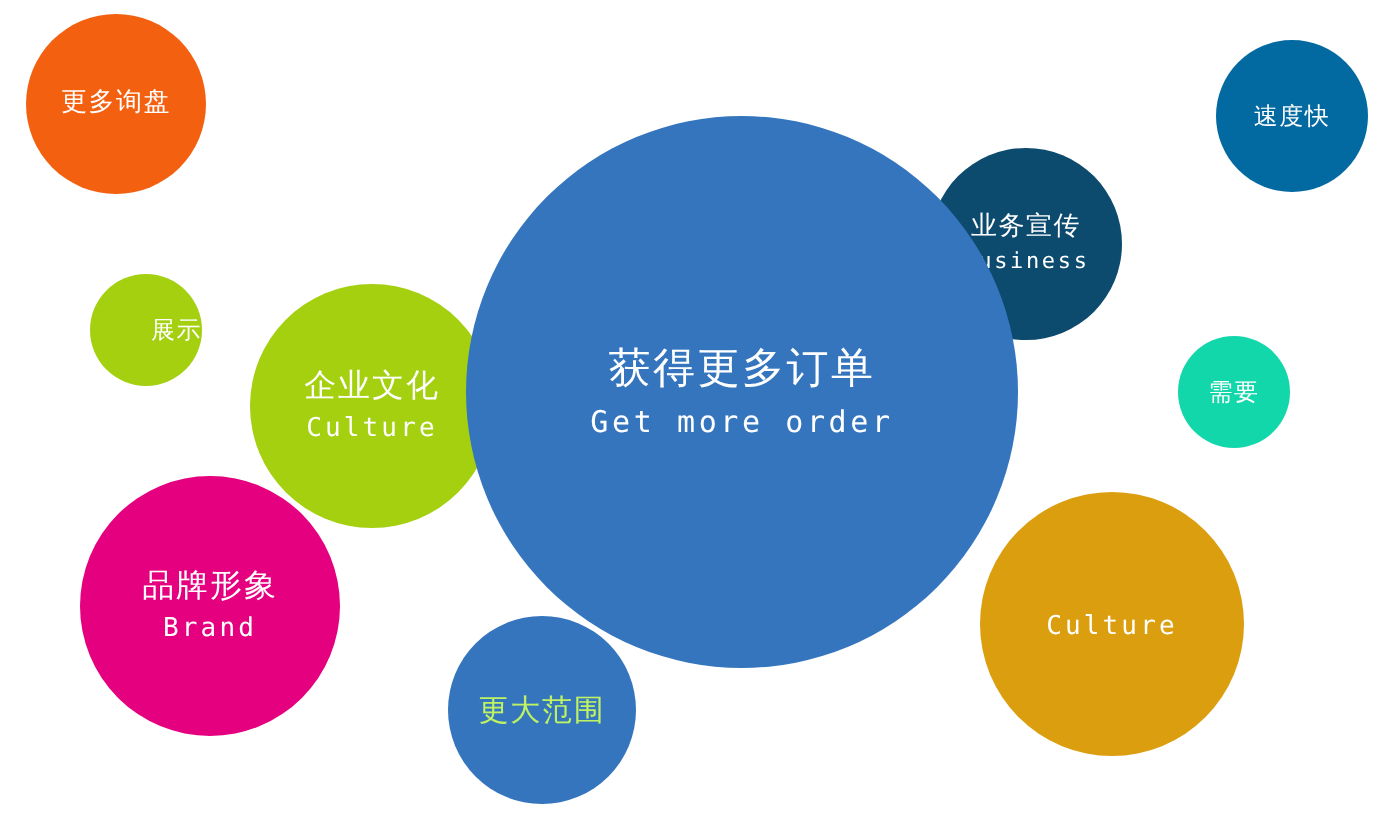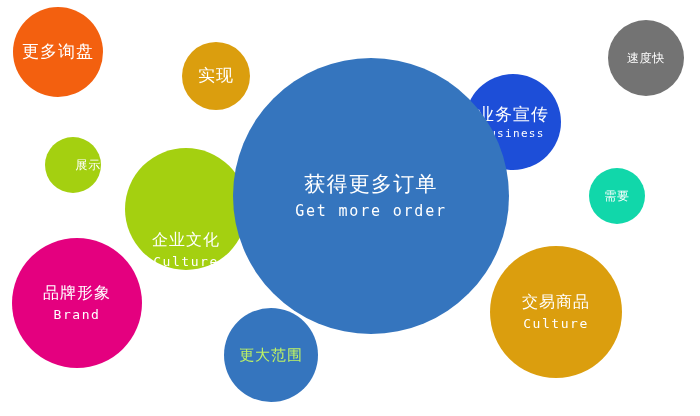--- a/index.html
+++ b/index.html
@@ -44,59 +44,55 @@
     letter-spacing: 0.12em;
   }
   .bubble .lbl-en:empty { display: none; }
 
   
   .tier-xl .lbl-cn { font-size: 21px; }
   .tier-xl .lbl-en { font-size: 15px; margin-top: 5px; }
   .tier-lg .lbl-cn { font-size: 16px; }
   .tier-lg .lbl-en { font-size: 13px; margin-top: 4px; }
   .tier-md .lbl-cn { font-size: 15px; }
-  .tier-sm .lbl-cn { font-size: 17px; }
+  .tier-sm .lbl-cn { font-size: 13px; }
   .tier-sm .lbl-en { font-size: 11px; margin-top: 2px; }
   .tier-xs .lbl-cn { font-size: 12px; }
 </style>
 </head>
 <body>
 
 <div id="canvas" style="width: 700px; height: 416px; background: rgb(255, 255, 255);">
     <div class="bubble tier-sm" style="left: 13px; top: 7px; width: 90px; height: 90px; background: rgb(243, 96, 15); color: rgb(255, 255, 255);">
       <span class="lbl-cn">更多询盘</span>
     </div>
-    <div class="bubble tier-sm" style="left: 182px; top: 42px; width: 68px; height: 68px; background: rgb(219, 158, 14); color: rgb(255, 255, 255);">
-      <span class="lbl-cn">实现</span>
-    </div>
-    <div class="bubble tier-xs" style="left: 608px; top: 20px; width: 76px; height: 76px; background: #737373; color: rgb(255, 255, 255); text-align: center;">
+    <div class="bubble tier-xs" style="left: 608px; top: 20px; width: 76px; height: 76px; background: #0369a1; color: rgb(255, 255, 255); text-align: center;">
       <span class="lbl-cn">速度快</span>
     </div>
-    <div class="bubble tier-sm" style="left: 465px; top: 74px; width: 96px; height: 96px; background: #1d4ed8; color: rgb(255, 255, 255);">
+    <div class="bubble tier-sm" style="left: 465px; top: 74px; width: 96px; height: 96px; background: #0c4a6e; color: rgb(255, 255, 255);">
       <span class="lbl-cn">业务宣传</span>
       <span class="lbl-en">Business</span>
     </div>
     <div class="bubble tier-xs" style="left: 45px; top: 137px; width: 56px; height: 56px; background: rgb(164, 208, 16); color: rgb(255, 255, 255); align-items: flex-end;">
       <span class="lbl-cn">展示</span>
     </div>
-    <div class="bubble tier-lg" style="left: 125px; top: 148px; width: 122px; height: 122px; background: rgb(164, 208, 16); color: rgb(255, 255, 255); justify-content: flex-end;">
+    <div class="bubble tier-lg" style="left: 125px; top: 142px; width: 122px; height: 122px; background: rgb(164, 208, 16); color: rgb(255, 255, 255);">
       <span class="lbl-cn">企业文化</span>
       <span class="lbl-en">Culture</span>
     </div>
     <div class="bubble tier-xs" style="left: 589px; top: 168px; width: 56px; height: 56px; background: rgb(17, 215, 170); color: rgb(255, 255, 255);">
       <span class="lbl-cn">需要</span>
     </div>
     <div class="bubble tier-xl" style="left: 233px; top: 58px; width: 276px; height: 276px; background: rgb(53, 117, 190); color: rgb(255, 255, 255);">
       <span class="lbl-cn">获得更多订单</span>
       <span class="lbl-en">Get more order</span>
     </div>
-    <div class="bubble tier-lg" style="left: 12px; top: 238px; width: 130px; height: 130px; background: rgb(228, 0, 127); color: rgb(255, 255, 255);">
+    <div class="bubble tier-lg" style="left: 40px; top: 238px; width: 130px; height: 130px; background: rgb(228, 0, 127); color: rgb(255, 255, 255);">
       <span class="lbl-cn">品牌形象</span>
       <span class="lbl-en">Brand</span>
     </div>
     <div class="bubble tier-lg" style="left: 490px; top: 246px; width: 132px; height: 132px; background: rgb(219, 158, 14); color: rgb(255, 255, 255);">
-      <span class="lbl-cn">交易商品</span>
       <span class="lbl-en">Culture</span>
     </div>
     <div class="bubble tier-md" style="left: 224px; top: 308px; width: 94px; height: 94px; background: rgb(53, 117, 190); color: #bef264;">
       <span class="lbl-cn">更大范围</span>
     </div>
   </div>
 
 </body></html>

